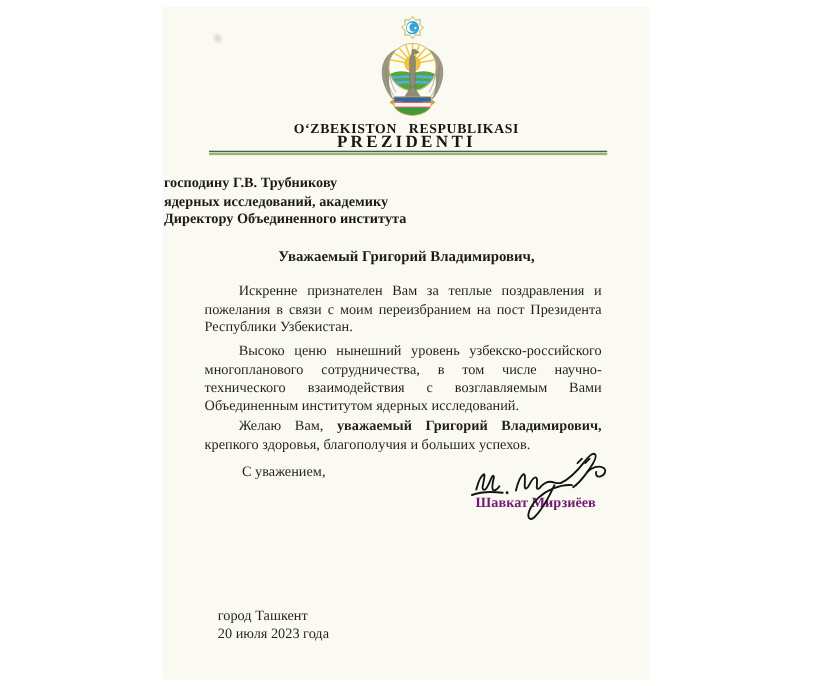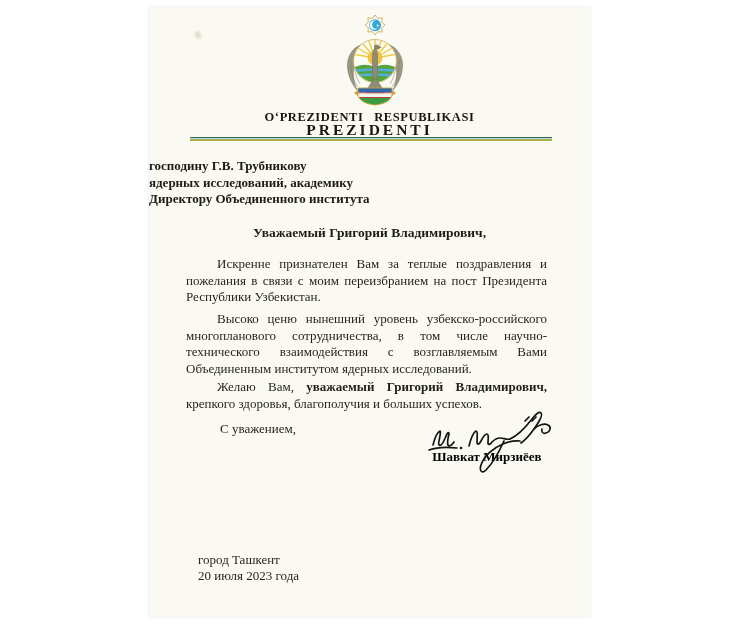--- a/index.html
+++ b/index.html
@@ -47,21 +47,21 @@
     text-align:justify;text-indent:31px;margin:0;
   }
   .p1{top:249px;} .p2{top:304px;} .p3{top:372px;}
   .closing{
     position:absolute;left:71px;top:414px;
     font-size:13px;color:#201f1c;
   }
   .sig{position:absolute;left:276px;top:401px;width:140px;height:70px;z-index:3;}
   .signer{
     position:absolute;left:278px;top:442px;width:120px;text-align:center;
-    font-size:13px;font-weight:bold;color:#000000;z-index:2;
+    font-size:13px;font-weight:bold;color:#701a75;z-index:2;
   }
   .placedate{
     position:absolute;left:49px;top:545px;
     font-size:13px;line-height:15.5px;color:#201f1c;
   }
   .b{font-weight:bold;}
 </style>
 </head>
 <body>
 
@@ -128,21 +128,21 @@
           <rect x="15" y="74" width="34" height="4.5" fill="#2f66ae"></rect>
           <rect x="15" y="78.5" width="34" height="1" fill="#c23b35"></rect>
           <rect x="15" y="79.5" width="34" height="3.5" fill="#f6f5ee"></rect>
           <rect x="15" y="83" width="34" height="1" fill="#c23b35"></rect>
           <rect x="15" y="84" width="34" height="7" fill="#3f9b40"></rect>
         </g>
         <path d="M15,74 L49,74 L49,80 C49,86 42,90 32,91 C22,90 15,86 15,80 Z" fill="none" stroke="#c9a43e" stroke-width="0.9"></path>
       </g>
     </svg>
 
-    <div class="org1">O‘PREZIDENTI RESPUBLIKASI</div>
+    <div class="org1">O‘ZBEKISTON RESPUBLIKASI</div>
     <div class="org2">PREZIDENTI</div>
     <div class="divider"></div>
 
     <div class="addressee">
       <div>господину Г.В. Трубникову</div>
       <div>ядерных исследований, академику</div>
       <div>Директору Объединенного института</div>
     </div>
 
     <div class="salutation">Уважаемый Григорий Владимирович,</div>

